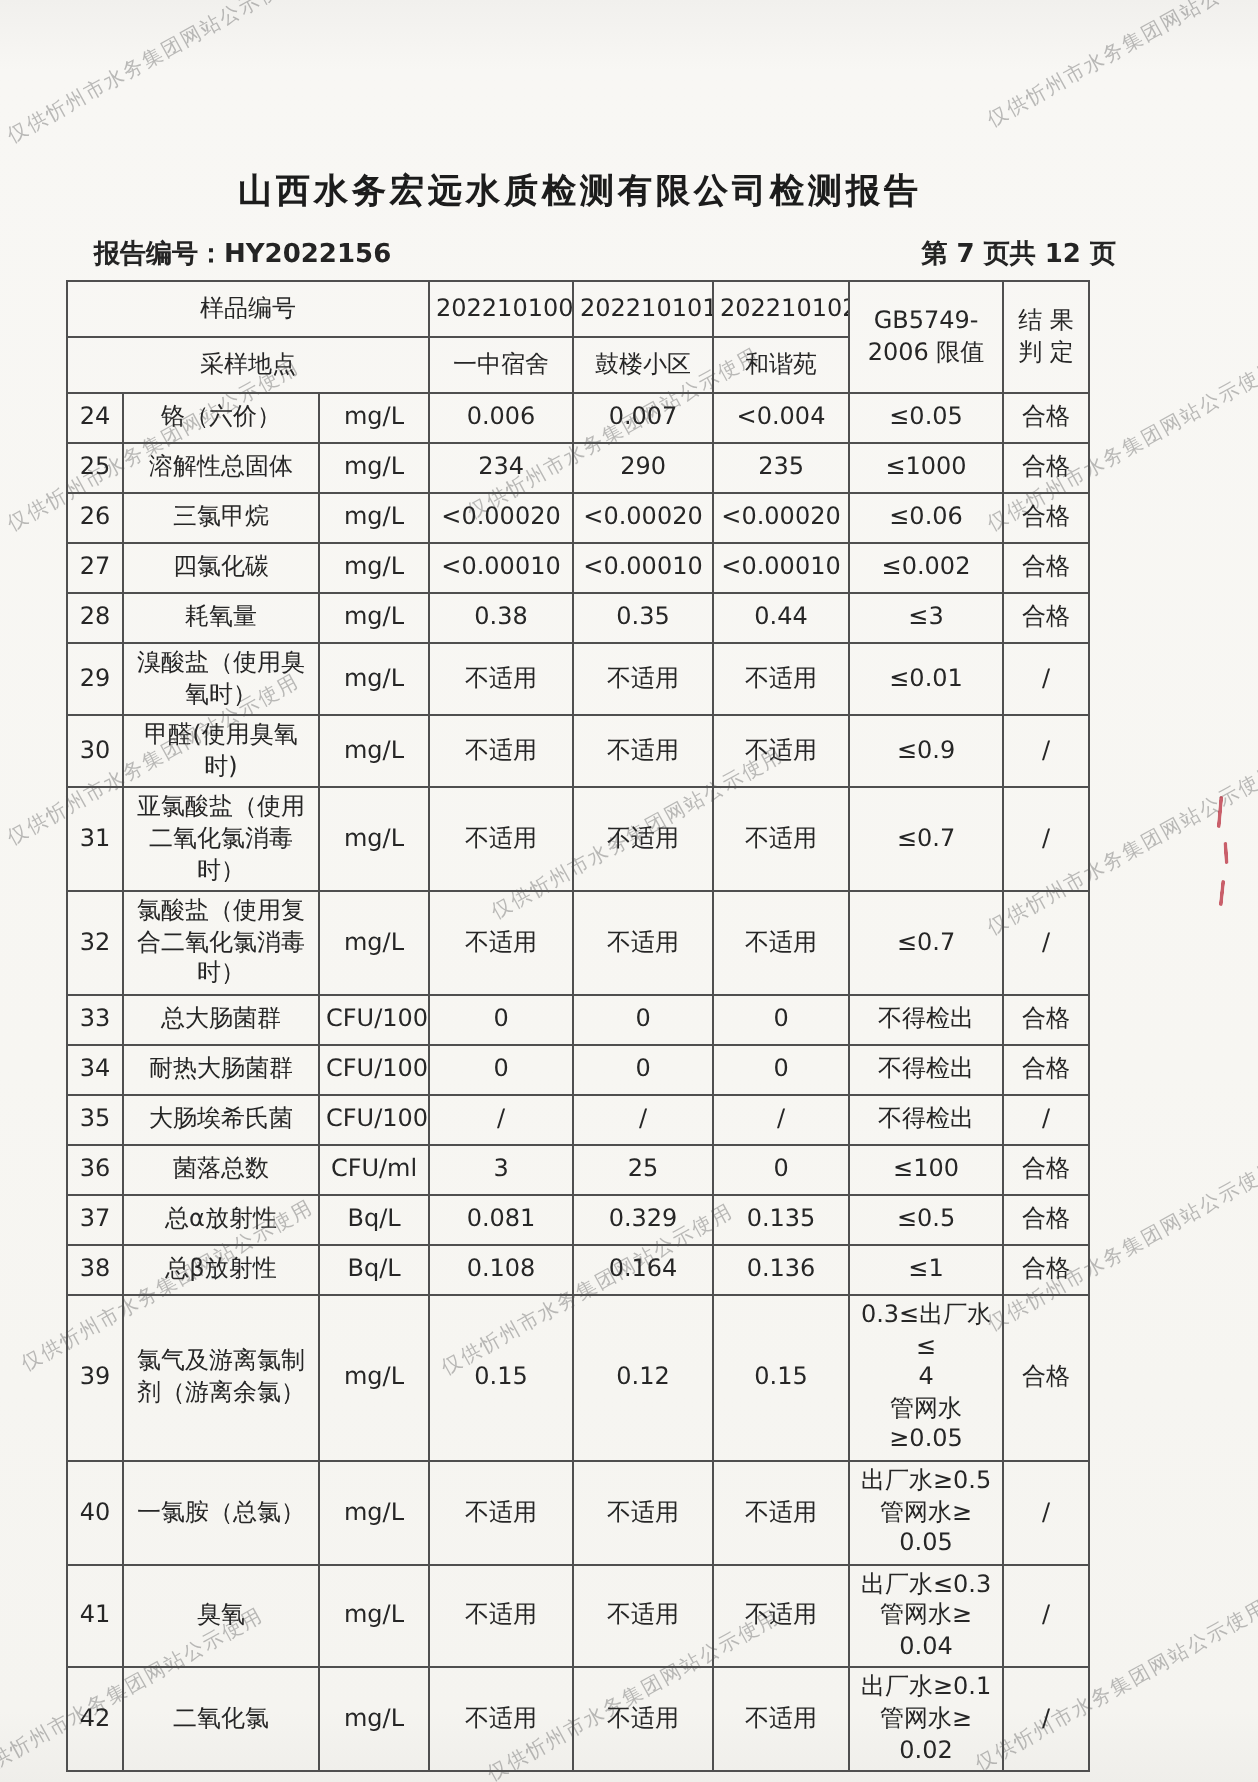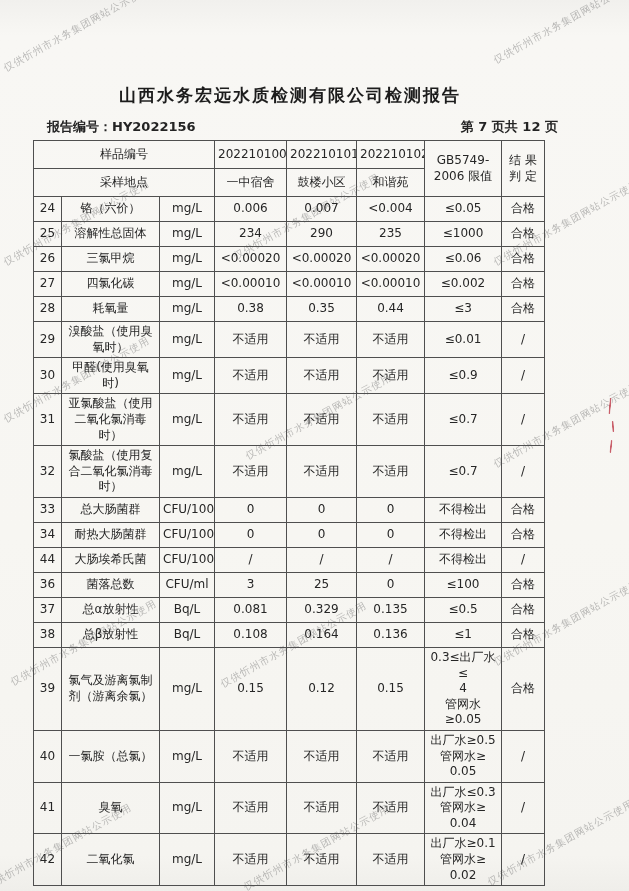--- a/index.html
+++ b/index.html
@@ -232,21 +232,21 @@
           <td>34</td>
           <td class="name-cell">耐热大肠菌群</td>
           <td class="unit-small">CFU/100ml</td>
           <td>0</td>
           <td>0</td>
           <td>0</td>
           <td>不得检出</td>
           <td>合格</td>
         </tr>
         <tr>
-          <td>44</td>
+          <td>35</td>
           <td class="name-cell">大肠埃希氏菌</td>
           <td class="unit-small">CFU/100ml</td>
           <td>/</td>
           <td>/</td>
           <td>/</td>
           <td>不得检出</td>
           <td>/</td>
         </tr>
         <tr>
           <td>36</td>

